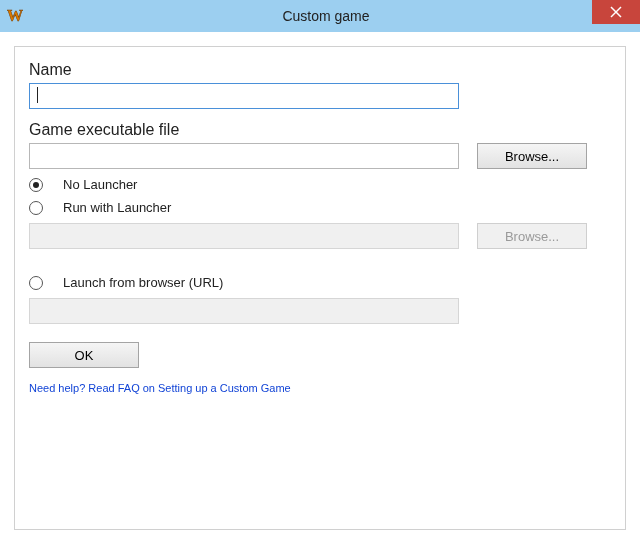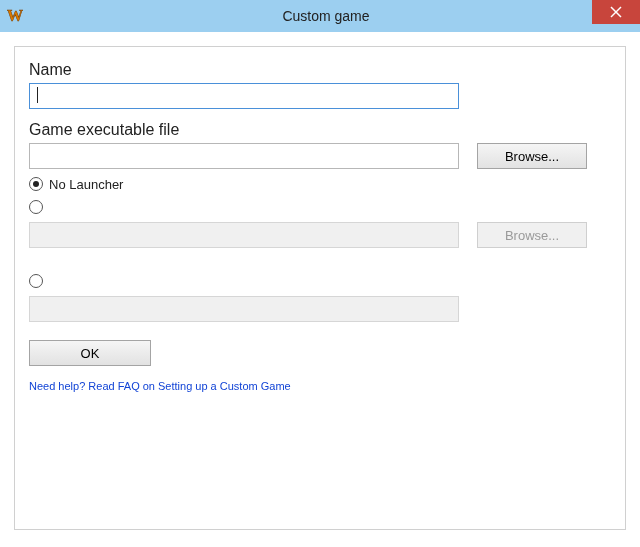--- a/index.html
+++ b/index.html
@@ -94,22 +94,22 @@
     cursor: pointer;
   }
   .browse-btn.disabled {
     background: #f0f0f0;
     color: #9a9a9a;
     border: 1px solid #cfcfcf;
     cursor: default;
   }
   .radio-row {
     display: flex;
-    align-items: flex-start;
-    gap: 6px;
+    align-items: flex-end;
+    gap: 20px;
     margin: 8px 0 8px 0;
     cursor: pointer;
   }
   .radio-outer {
     width: 14px;
     height: 14px;
     border-radius: 50%;
     border: 1px solid #555;
     background: #fff;
     display: flex;
@@ -131,21 +131,21 @@
     background: #f0f0f0;
     padding: 2px 4px;
   }
   .section-gap { height: 6px; }
   .buttons-row {
     display: flex;
     gap: 24px;
     margin-top: 18px;
   }
   .dlg-btn {
-    width: 122px;
+    width: 110px;
     height: 26px;
     font-size: 13px;
     font-family: inherit;
     background: linear-gradient(#f5f5f5,#e2e2e2);
     border: 1px solid #a4a4a4;
     cursor: pointer;
   }
   .help-link {
     color: #1244d6;
     font-size: 11px;
@@ -199,34 +199,36 @@
 
     <div class="radio-row">
       <span class="radio-outer">
           <span class="radio-inner"></span>
         </span>
       <span class="radio-label">No Launcher</span>
     </div>
 
     <div class="radio-row">
       <span class="radio-outer"></span>
+      <span class="radio-label">Run with Launcher</span>
     </div>
 
     <div class="with-browse form-row">
       <div class="disabled-input"></div>
       <button class="browse-btn disabled">Browse...</button>
     </div>
 
     <div class="section-gap"></div>
 
 
     <div class="section-gap"></div>
 
     <div class="radio-row">
       <span class="radio-outer"></span>
+      <span class="radio-label">Launch from browser (URL)</span>
     </div>
 
     <div class="form-row">
       <div class="disabled-input"></div>
     </div>
 
     <div class="buttons-row">
       <button class="dlg-btn">OK</button>
     </div>
 

